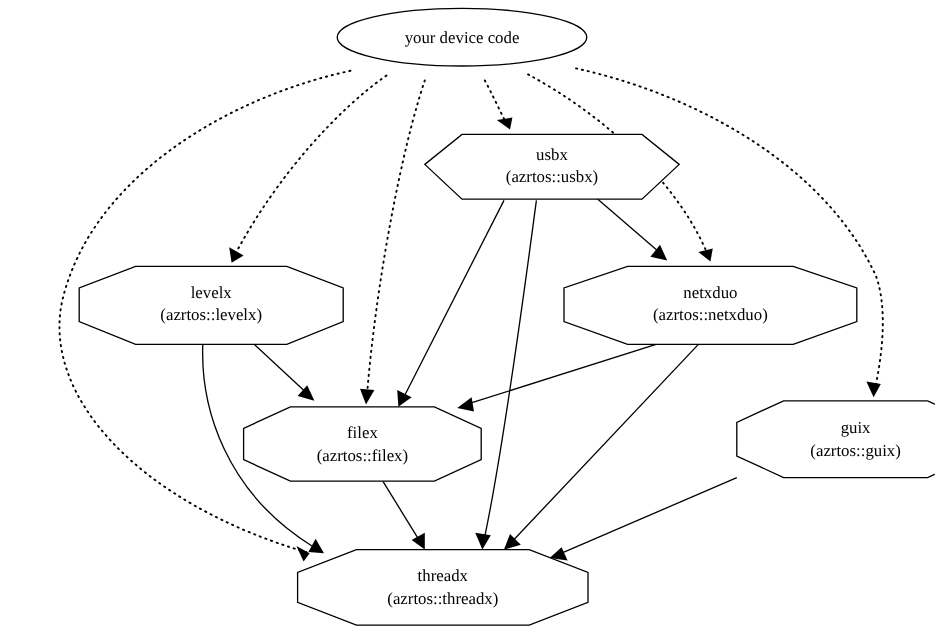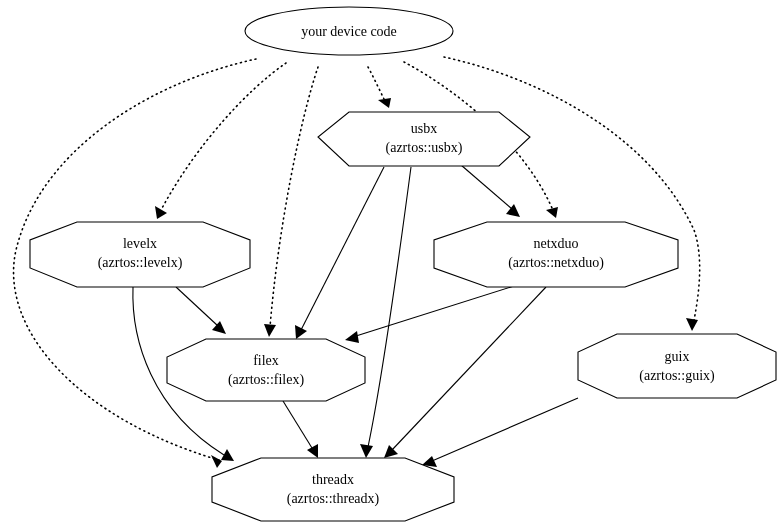--- a/index.html
+++ b/index.html
@@ -12,20 +12,21 @@
     width: 779px;
     height: 528px;
     overflow: hidden;
     font-family: "Liberation Serif", "DejaVu Serif", serif;
   }
   #graph-root {
     position: relative;
     width: 673px;
     height: 528px;
     background: #ffffff;
+    padding-left: 36px;
   }
   svg#graph-canvas {
     display: block;
     width: 779px;
     height: 528px;
   }
   .node-shape {
     fill: #ffffff;
     stroke: #000000;
     stroke-width: 1.1;

